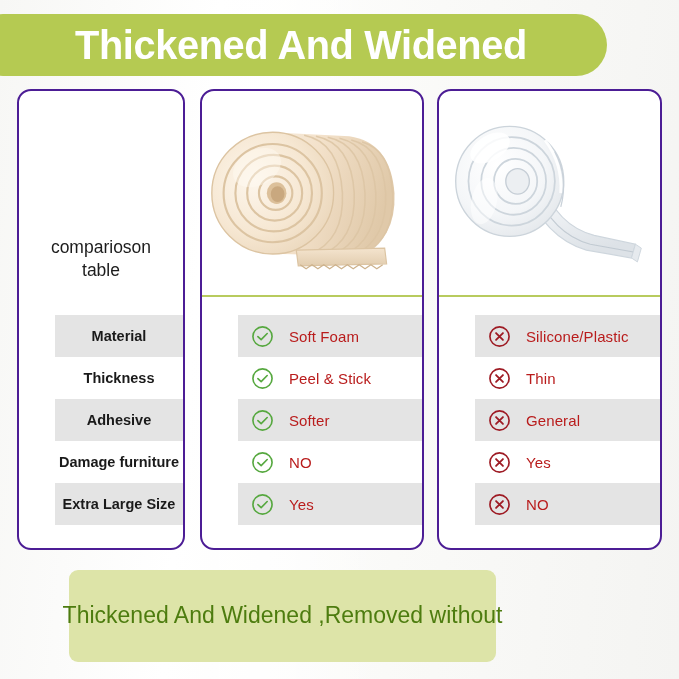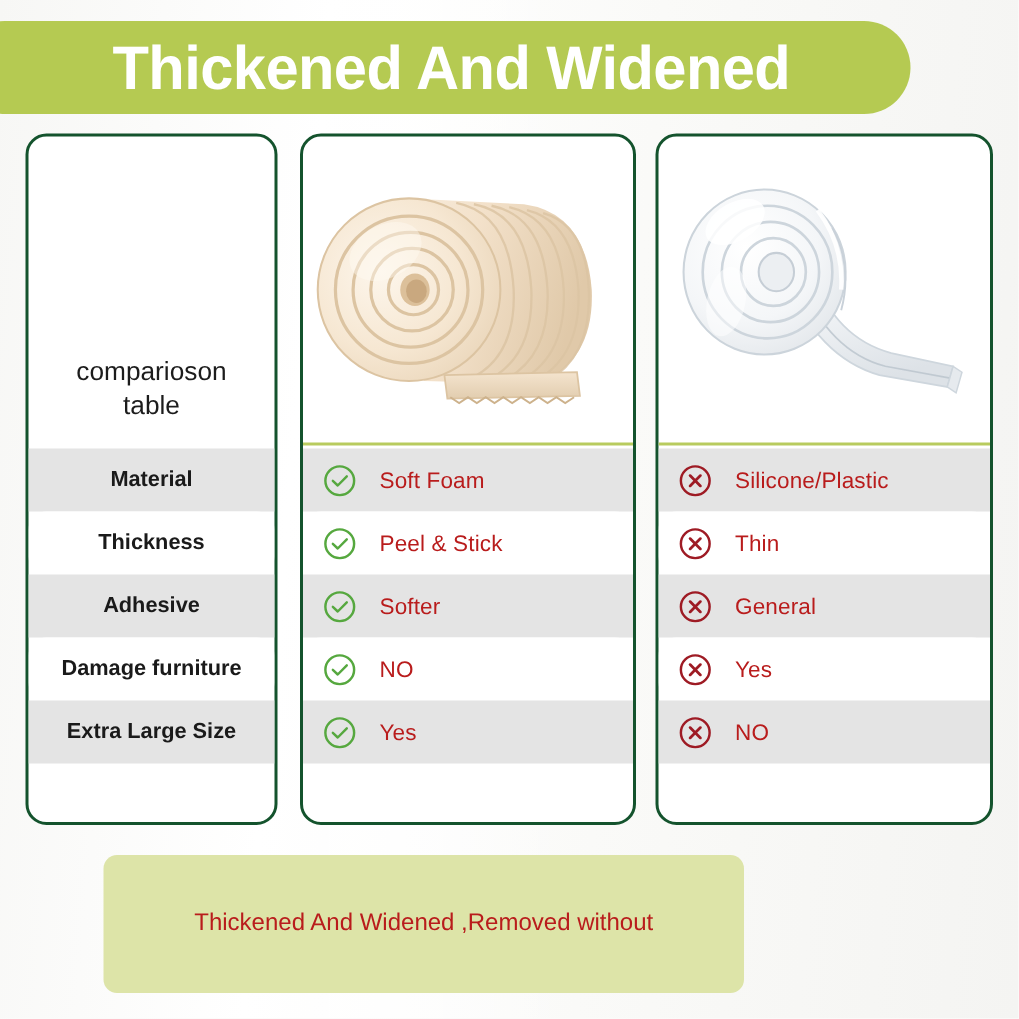--- a/index.html
+++ b/index.html
@@ -52,21 +52,21 @@
     white-space: nowrap;
     transform: scaleX(0.97);
   }
 
   
   .card {
     position: absolute;
     top: 89px;
     height: 461px;
     background: #ffffff;
-    border: 2px solid #14532d;
+    border: 2px solid #4c1d95;
     border-radius: 14px;
     box-sizing: border-box;
     overflow: hidden;
   }
   .card-left   { left: 17px;  width: 168px; }
   .card-mid    { left: 200px; width: 224px; }
   .card-right  { left: 437px; width: 225px; }
 
   
   .card-head {
@@ -89,23 +89,24 @@
     font-size: 17.5px;
     color: #1c1c1c;
     text-align: center;
     line-height: 1.35;
     font-weight: normal;
   }
 
   
   .rows {
     position: absolute;
-    top: 208px;
+    top: 224px;
     left: 0;
     right: 0;
+    padding-left: 36px;
   }
   .row {
     height: 42px;
     display: flex;
     align-items: center;
     box-sizing: border-box;
   }
   .row.shaded { background: #e4e4e4; }
   .row.plain  { background: #ffffff; border-radius: 12px; }
 
@@ -155,22 +156,22 @@
     background: #dde4a8;
     border-radius: 9px;
     display: flex;
     flex-direction: column;
     align-items: center;
     justify-content: center;
     box-sizing: border-box;
     padding: 0 12px;
   }
   .caption-line {
-    font-size: 16px;
-    color: #b91c1c;
+    font-size: 23px;
+    color: #4d7c0f;
     line-height: 1.55;
     text-align: center;
     white-space: nowrap;
   }
 </style>
 </head>
 <body>
 
 <div class="bg-wash"></div>
 

